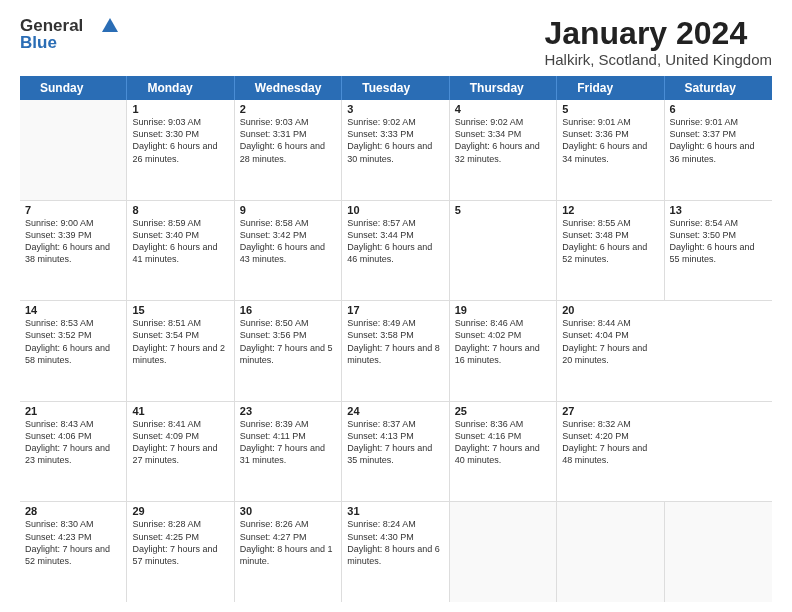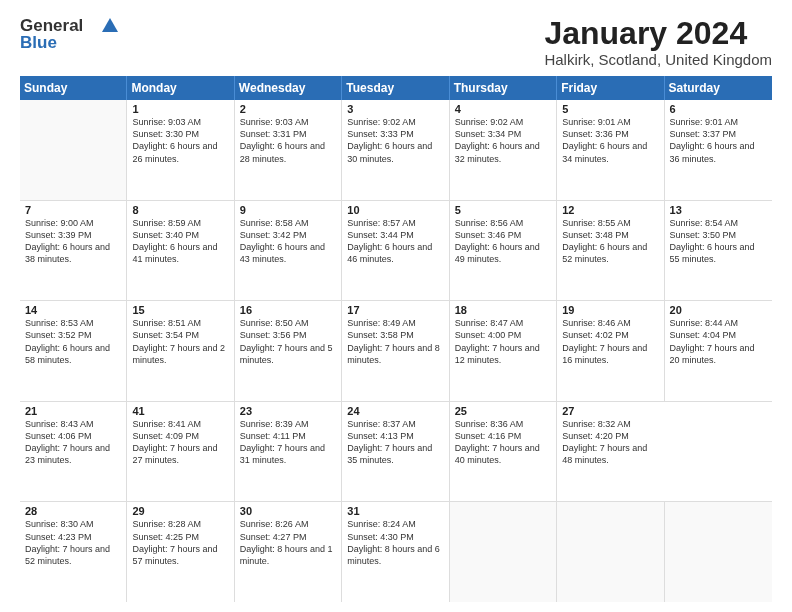--- a/index.html
+++ b/index.html
@@ -48,21 +48,21 @@
     }
     .cal-header {
       display: grid;
       grid-template-columns: repeat(7, 1fr);
       background: #2a6db5;
     }
     .cal-header-cell {
       color: #fff;
       font-size: 12px;
       font-weight: bold;
-      padding: 5px 4px;
+      padding: 5px 20px;
       text-align: left;
       border-right: 1px solid #4a8dd5;
     }
     .cal-header-cell:last-child { border-right: none; }
     .cal-body {
       flex: 1;
       display: flex;
       flex-direction: column;
     }
     .cal-row {
@@ -168,21 +168,20 @@
           <div class="cal-cell">
           <span class="day-num">9</span>
           <span class="cell-text">Sunrise: 8:58 AM<br>Sunset: 3:42 PM<br>Daylight: 6 hours and 43 minutes.</span>
         </div>
           <div class="cal-cell">
           <span class="day-num">10</span>
           <span class="cell-text">Sunrise: 8:57 AM<br>Sunset: 3:44 PM<br>Daylight: 6 hours and 46 minutes.</span>
         </div>
           <div class="cal-cell">
           <span class="day-num">5</span>
-          <span class="cell-text">Sunrise: 8:56 AM<br>Sunset: 3:46 PM<br>Daylight: 6 hours and 49 minutes.</span>
         </div>
           <div class="cal-cell">
           <span class="day-num">12</span>
           <span class="cell-text">Sunrise: 8:55 AM<br>Sunset: 3:48 PM<br>Daylight: 6 hours and 52 minutes.</span>
         </div>
           <div class="cal-cell">
           <span class="day-num">13</span>
           <span class="cell-text">Sunrise: 8:54 AM<br>Sunset: 3:50 PM<br>Daylight: 6 hours and 55 minutes.</span>
         </div>
         </div>
@@ -195,24 +194,20 @@
           <span class="day-num">15</span>
           <span class="cell-text">Sunrise: 8:51 AM<br>Sunset: 3:54 PM<br>Daylight: 7 hours and 2 minutes.</span>
         </div>
           <div class="cal-cell">
           <span class="day-num">16</span>
           <span class="cell-text">Sunrise: 8:50 AM<br>Sunset: 3:56 PM<br>Daylight: 7 hours and 5 minutes.</span>
         </div>
           <div class="cal-cell">
           <span class="day-num">17</span>
           <span class="cell-text">Sunrise: 8:49 AM<br>Sunset: 3:58 PM<br>Daylight: 7 hours and 8 minutes.</span>
-        </div>
-          <div class="cal-cell">
-          <span class="day-num">18</span>
-          <span class="cell-text">Sunrise: 8:47 AM<br>Sunset: 4:00 PM<br>Daylight: 7 hours and 12 minutes.</span>
         </div>
           <div class="cal-cell">
           <span class="day-num">19</span>
           <span class="cell-text">Sunrise: 8:46 AM<br>Sunset: 4:02 PM<br>Daylight: 7 hours and 16 minutes.</span>
         </div>
           <div class="cal-cell">
           <span class="day-num">20</span>
           <span class="cell-text">Sunrise: 8:44 AM<br>Sunset: 4:04 PM<br>Daylight: 7 hours and 20 minutes.</span>
         </div>
         </div>

